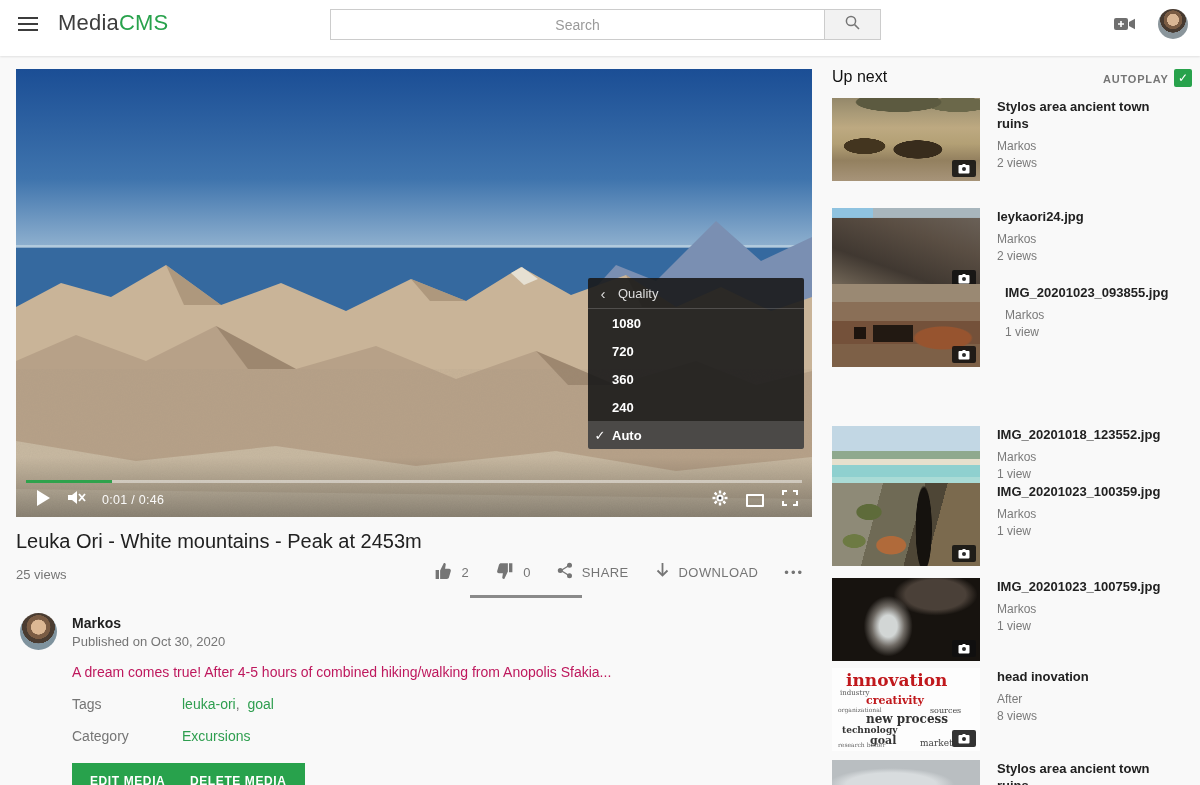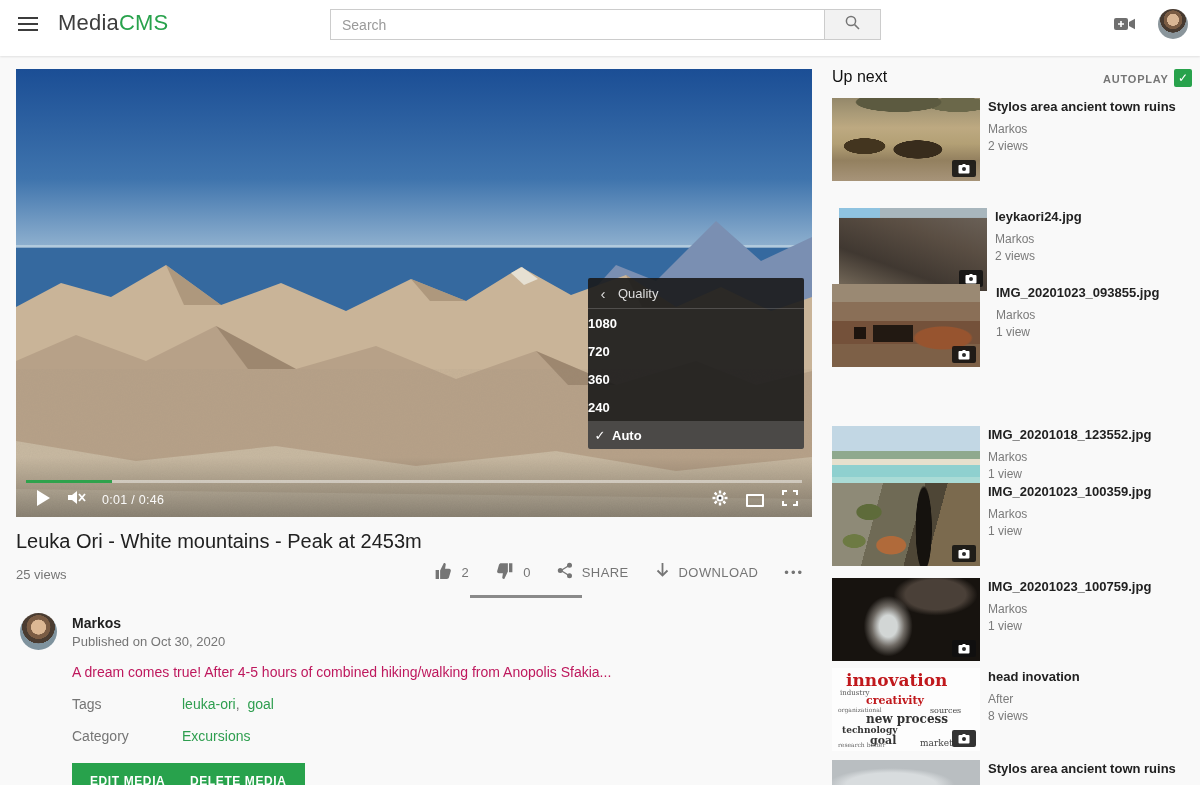--- a/index.html
+++ b/index.html
@@ -9,21 +9,21 @@
 
   
   .topbar { position:absolute; top:0; left:0; width:1200px; height:56px; background:#fff;
             box-shadow:0 1px 2px rgba(0,0,0,.10); z-index:30; }
   .hamburger { position:absolute; left:18px; top:17px; width:20px; height:14px; cursor:pointer; }
   .hamburger span { display:block; height:2px; background:#3c3c3c; margin-bottom:4px; }
   .logo { position:absolute; left:58px; top:10px; font-size:22px; letter-spacing:.2px; cursor:pointer; }
   .logo .m { color:#3d3d3d; } .logo .c { color:#28a24c; }
   .searchwrap { position:absolute; left:330px; top:9px; display:flex; }
   .searchwrap input { width:495px; height:31px; border:1px solid #ccc; background:#fff;
-                      padding:0 11px; font-size:14px; color:#333; outline:none; }
+                      padding:0 11px; font-size:14px; color:#333; outline:none;text-align:center; }
   .searchwrap input::placeholder { color:#9a9a9a; }
   .search-btn { width:56px; height:31px; border:1px solid #ccc; border-left:none; background:#f2f2f2;
                 display:flex; align-items:center; justify-content:center; cursor:pointer; }
   .upload-ic { position:absolute; left:1114px; top:17px; cursor:pointer; }
   .avatar-top { position:absolute; left:1158px; top:9px; width:30px; height:30px; border-radius:50%;
                 background:radial-gradient(circle at 50% 36%, #d9b694 0 24%, #7a5c44 25% 38%, #473a30 39% 52%, #8a959b 53%);
                 cursor:pointer; }
 
   
   .player { position:absolute; left:16px; top:69px; width:796px; height:448px; background:#000; overflow:hidden; }
@@ -38,21 +38,21 @@
   .time-disp { color:rgba(255,255,255,.95); font-size:12.5px; letter-spacing:.3px; }
   .theater-rect { width:18px; height:13px; border:2px solid #fff; border-radius:1px; }
 
   
   .qmenu { position:absolute; left:572px; top:209px; width:216px; background:rgba(26,26,26,.90);
            border-radius:2px; z-index:10; color:#eee; }
   .qmenu-head { height:31px; display:flex; align-items:center; border-bottom:1px solid rgba(255,255,255,.18);
                 cursor:pointer; }
   .qmenu-head .chev { width:30px; text-align:center; font-size:15px; color:#ddd; }
   .qmenu-head .qtitle { font-size:13px; color:#ddd; }
-  .qmenu-item { height:28px; display:flex; align-items:center; font-size:13px;
+  .qmenu-item { height:28px; display:flex; align-items:center; padding-left:24px; font-size:13px;
                 font-weight:bold; color:#fff; cursor:pointer; }
   .qmenu-item.selected { background:rgba(255,255,255,.16); padding-left:0; }
   .qmenu-item.selected .check { width:24px; text-align:center; font-weight:normal; }
 
   
   .media-title { position:absolute; left:16px; top:530px; font-size:20px; color:#212121; }
   .media-views { position:absolute; left:16px; top:567px; font-size:13px; color:#757575; }
 
   .actions { position:absolute; left:470px; top:556px; width:334px; height:32px;
              display:flex; align-items:center; justify-content:flex-end; gap:26px; color:#757575; }
@@ -80,21 +80,21 @@
   .upnext-title { position:absolute; left:832px; top:68px; font-size:16px; color:#111; }
   .autoplay-label { position:absolute; left:1103px; top:73px; font-size:11px; font-weight:bold;
                     color:#757575; letter-spacing:.8px; }
   .autoplay-box { position:absolute; left:1174px; top:69px; width:18px; height:18px; background:#28a24c;
                   border-radius:2px; color:#fff; font-size:12px; line-height:18px; text-align:center; cursor:pointer; }
 
   .up-item { position:absolute; left:832px; width:360px; display:flex; cursor:pointer; }
   .thumb { position:relative; width:148px; height:83px; flex:0 0 148px; background:#ccc; overflow:hidden; }
   .cam-badge { position:absolute; right:4px; bottom:4px; width:24px; height:17px; background:rgba(15,15,15,.85);
                border-radius:2px; display:flex; align-items:center; justify-content:center; }
-  .up-meta { padding-left:8px; padding-top:1px; width:204px; }
+  .up-meta { padding-left:17px; padding-top:1px; width:204px; }
   .up-title { font-size:13px; font-weight:bold; color:#212121; line-height:1.3; }
   .up-author { font-size:12px; color:#7a7a7a; margin-top:6px; }
   .up-views { font-size:12px; color:#7a7a7a; margin-top:3px; }
 
   
   .t1 { background:
         radial-gradient(ellipse 34px 13px at 22% 58%, #43351f 0 60%, transparent 62%),
         radial-gradient(ellipse 40px 15px at 58% 62%, #382c1c 0 60%, transparent 62%),
         radial-gradient(ellipse 70px 16px at 45% 5%, #5c5a40 0 60%, transparent 62%),
         radial-gradient(ellipse 50px 12px at 85% 8%, #6b684a 0 60%, transparent 62%),
@@ -340,21 +340,21 @@
           </svg>
         </div>
     </div>
     <div class="up-meta">
       <div class="up-title">Stylos area ancient town ruins</div>
       <div class="up-author">Markos</div>
       <div class="up-views">2 views</div>
     </div>
   </div>
 
-  <div class="up-item" style="top:208px;margin-left:7px;">
+  <div class="up-item" style="top:208px;">
     <div class="thumb t2">
       <div class="cam-badge">
           <svg width="12" height="10" viewBox="0 0 12 10">
             <path fill="#fff" d="M4 1 5 0h2l1 1h2.5A1 1 0 0 1 11.5 2v6.5a1 1 0 0 1-1 1h-9a1 1 0 0 1-1-1V2a1 1 0 0 1 1-1z"></path>
             <circle cx="6" cy="5" r="2" fill="#2b2b2b"></circle>
           </svg>
         </div>
     </div>
     <div class="up-meta">
       <div class="up-title">leykaori24.jpg</div>

